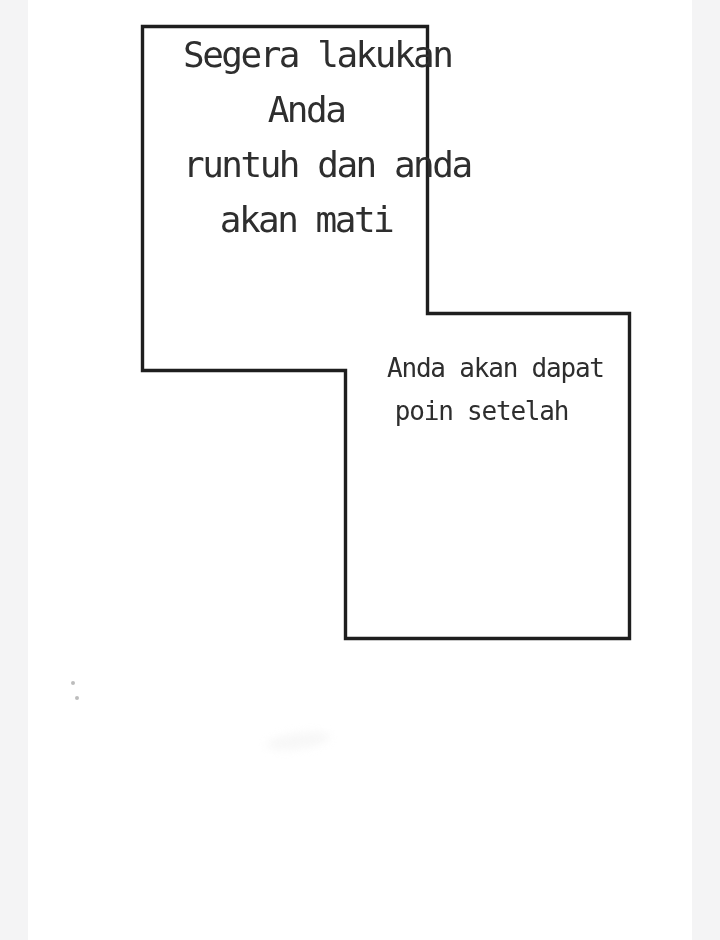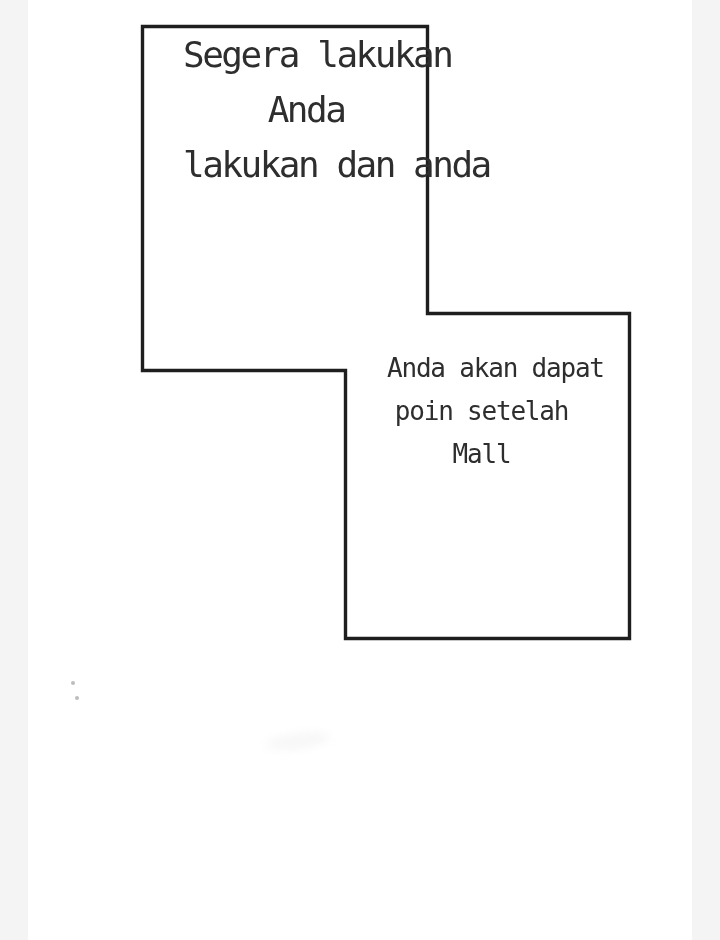--- a/index.html
+++ b/index.html
@@ -56,26 +56,26 @@
   <div class="margin-strip strip-left"></div>
   <div class="margin-strip strip-right"></div>
 
   <svg class="bubble-svg" width="720" height="940" viewBox="0 0 720 940">
     <path d="M142.5 26.5 H427.5 V313.5 H629.5 V638.5 H345.5 V370.5 H142.5 Z" fill="#ffffff" stroke="#1e1e1e" stroke-width="3.4" stroke-linejoin="miter"></path>
   </svg>
 
   <div class="bubble-text bubble-text-1">
     <span class="bubble-line">Segera lakukan</span>
     <span class="bubble-line">Anda</span>
-    <span class="bubble-line">lakukan dan anda</span>
+    <span class="bubble-line">runtuh dan anda</span>
+    <span class="bubble-line">akan mati</span>
   </div>
 
   <div class="bubble-text bubble-text-2">
     <span class="bubble-line">Anda akan dapat</span>
     <span class="bubble-line">poin setelah</span>
-    <span class="bubble-line">Mall</span>
   </div>
 
   <div class="ink-dot ink-dot-1"></div>
   <div class="ink-dot ink-dot-2"></div>
   <div class="smudge"></div>
 
 </div>
 
 </body></html>

